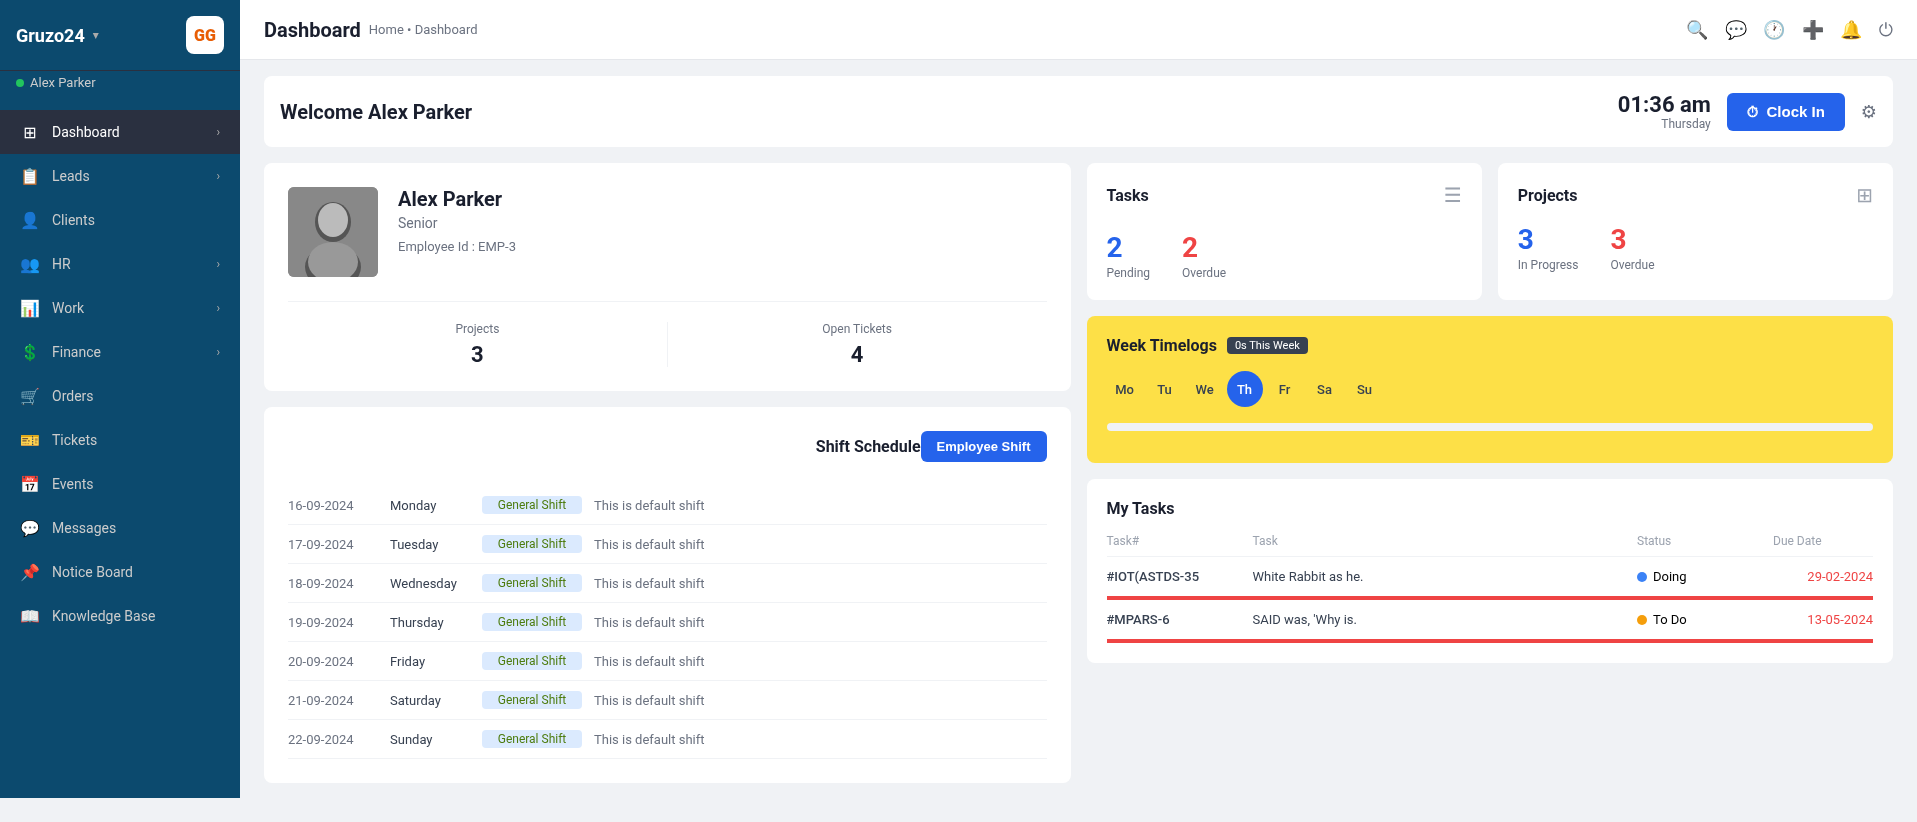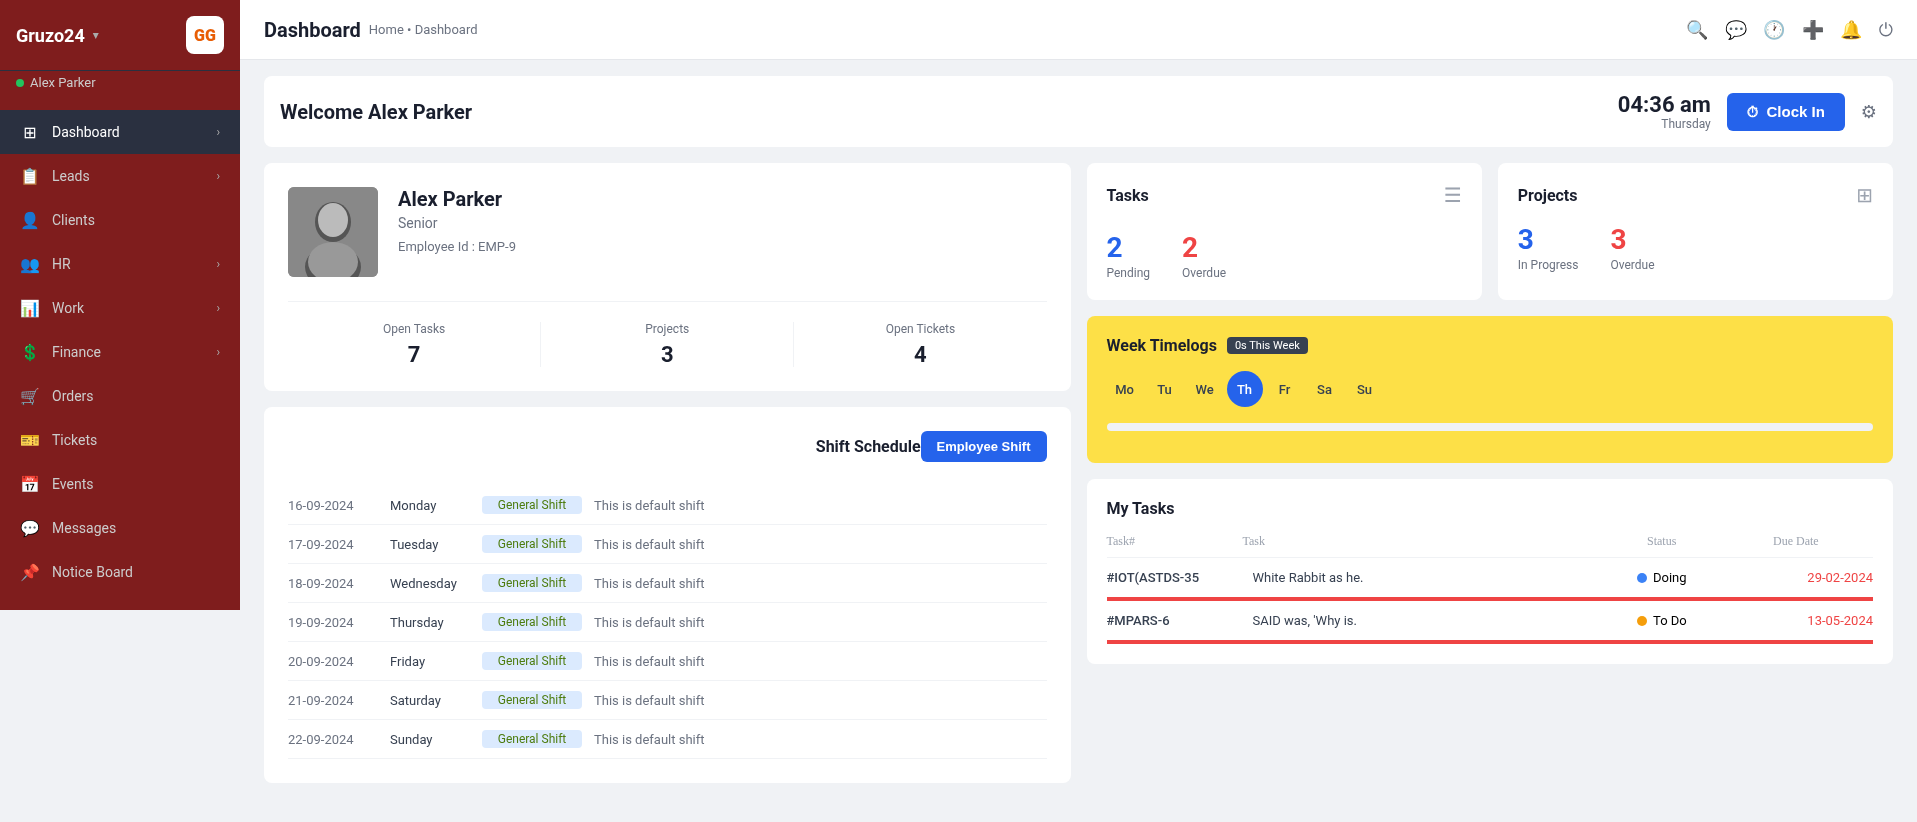--- a/index.html
+++ b/index.html
@@ -1,19 +1,19 @@
 <!DOCTYPE html>
 <html><head>
   <meta charset="utf-8">
   <style>
     * { box-sizing: border-box; margin: 0; padding: 0; }
     body { font-family: -apple-system, BlinkMacSystemFont, 'Segoe UI', Roboto, sans-serif; display: flex; height: 822px; overflow: hidden; background: #f0f2f5; }
 
     
-    .sidebar { width: 240px; background: #7f1d1d; color: #fff; display: flex; flex-direction: column; flex-shrink: 0; height: 610px; overflow-y: auto; }
+    .sidebar { width: 240px; background: #0c4a6e; color: #fff; display: flex; flex-direction: column; flex-shrink: 0; height: 798px; overflow-y: auto; }
     .sidebar-header { padding: 16px; display: flex; align-items: center; justify-content: space-between; border-bottom: 1px solid #2a3040; }
     .sidebar-brand { display: flex; align-items: center; gap: 8px; }
     .sidebar-brand-name { font-size: 18px; font-weight: 700; color: #fff; }
     .sidebar-brand-arrow { color: #aaa; font-size: 12px; }
     .sidebar-user { display: flex; align-items: center; gap: 6px; padding: 4px 16px 12px; }
     .sidebar-user-dot { width: 8px; height: 8px; border-radius: 50%; background: #22c55e; }
     .sidebar-user-name { font-size: 13px; color: #ccc; }
     .sidebar-logo { width: 38px; height: 38px; background: #fff; border-radius: 8px; display: flex; align-items: center; justify-content: center; font-weight: 900; font-size: 16px; color: #e85d04; margin-left: 44px; }
 
     .sidebar-nav { flex: 1; padding: 8px 0; }
@@ -107,21 +107,21 @@
     .day-tabs { display: flex; gap: 4px; margin-bottom: 16px; }
     .day-tab { width: 36px; height: 36px; border-radius: 50%; display: flex; align-items: center; justify-content: center; font-size: 13px; font-weight: 500; cursor: pointer; color: #374151; }
     .day-tab.active { background: #2563eb; color: #fff; }
     .timelog-bar-container { background: #f0f2f5; border-radius: 4px; height: 8px; margin-bottom: 12px; }
     .timelog-bar { height: 100%; background: #2563eb; border-radius: 4px; width: 0%; }
     .timelog-footer { display: flex; justify-content: space-between; font-size: 12px; color: #6b7280; }
 
     
     .mytasks-card { background: #fff; border-radius: 8px; padding: 20px; }
     .mytasks-title { font-size: 16px; font-weight: 700; color: #1a1f2e; margin-bottom: 16px; }
-    .mytasks-table-header { display: grid; grid-template-columns: 130px 1fr 120px 100px; gap: 6px; font-size: 12px; color: #9ca3af; padding-bottom: 8px; border-bottom: 1px solid #f0f2f5; font-family: Liberation Serif, serif; }
+    .mytasks-table-header { display: grid; grid-template-columns: 130px 1fr 120px 100px; gap: 16px; font-size: 12px; color: #9ca3af; padding-bottom: 8px; border-bottom: 1px solid #f0f2f5; }
     .mytasks-row { display: grid; grid-template-columns: 130px 1fr 120px 100px; gap: 16px; padding: 12px 0; border-bottom: 4px solid #ef4444; align-items: center; font-size: 13px; }
     .task-id { color: #374151; font-weight: 500; }
     .task-name { color: #374151; }
     .task-status { display: flex; align-items: center; gap: 6px; }
     .status-dot { width: 10px; height: 10px; border-radius: 50%; flex-shrink: 0; }
     .status-dot.doing { background: #3b82f6; }
     .status-dot.todo { background: #f59e0b; }
     .task-due { text-align: right; }
     .task-due.overdue { color: #ef4444; }
 
@@ -253,21 +253,21 @@
       <span class="topbar-icon">⏻</span>
     </div>
   </header>
 
   <div class="content">
 
     <div class="welcome-bar">
       <h1 class="welcome-title">Welcome Alex Parker</h1>
       <div class="welcome-right">
         <div class="clock-time">
-          <div class="clock-time-value">04:36 am</div>
+          <div class="clock-time-value">01:36 am</div>
           <div class="clock-time-day">Thursday</div>
         </div>
         <button class="clock-in-btn">
           <span>⏱</span>
           <span>Clock In</span>
         </button>
         <span class="settings-icon">⚙</span>
       </div>
     </div>
 
@@ -282,28 +282,24 @@
                 <rect width="90" height="90" fill="#888"></rect>
                 <ellipse cx="45" cy="35" rx="18" ry="20" fill="#555"></ellipse>
                 <ellipse cx="45" cy="80" rx="28" ry="22" fill="#555"></ellipse>
                 <ellipse cx="45" cy="33" rx="15" ry="17" fill="#bbb"></ellipse>
                 <ellipse cx="45" cy="75" rx="25" ry="20" fill="#999"></ellipse>
               </svg>
             </div>
             <div class="profile-info">
               <h2>Alex Parker</h2>
               <div class="profile-role">Senior</div>
-              <div class="profile-id">Employee Id : EMP-9</div>
+              <div class="profile-id">Employee Id : EMP-3</div>
             </div>
           </div>
           <div class="profile-stats">
-            <div class="profile-stat">
-              <div class="profile-stat-label">Open Tasks</div>
-              <div class="profile-stat-value">7</div>
-            </div>
             <div class="profile-stat">
               <div class="profile-stat-label">Projects</div>
               <div class="profile-stat-value">3</div>
             </div>
             <div class="profile-stat">
               <div class="profile-stat-label">Open Tickets</div>
               <div class="profile-stat-value">4</div>
             </div>
           </div>
         </div>

